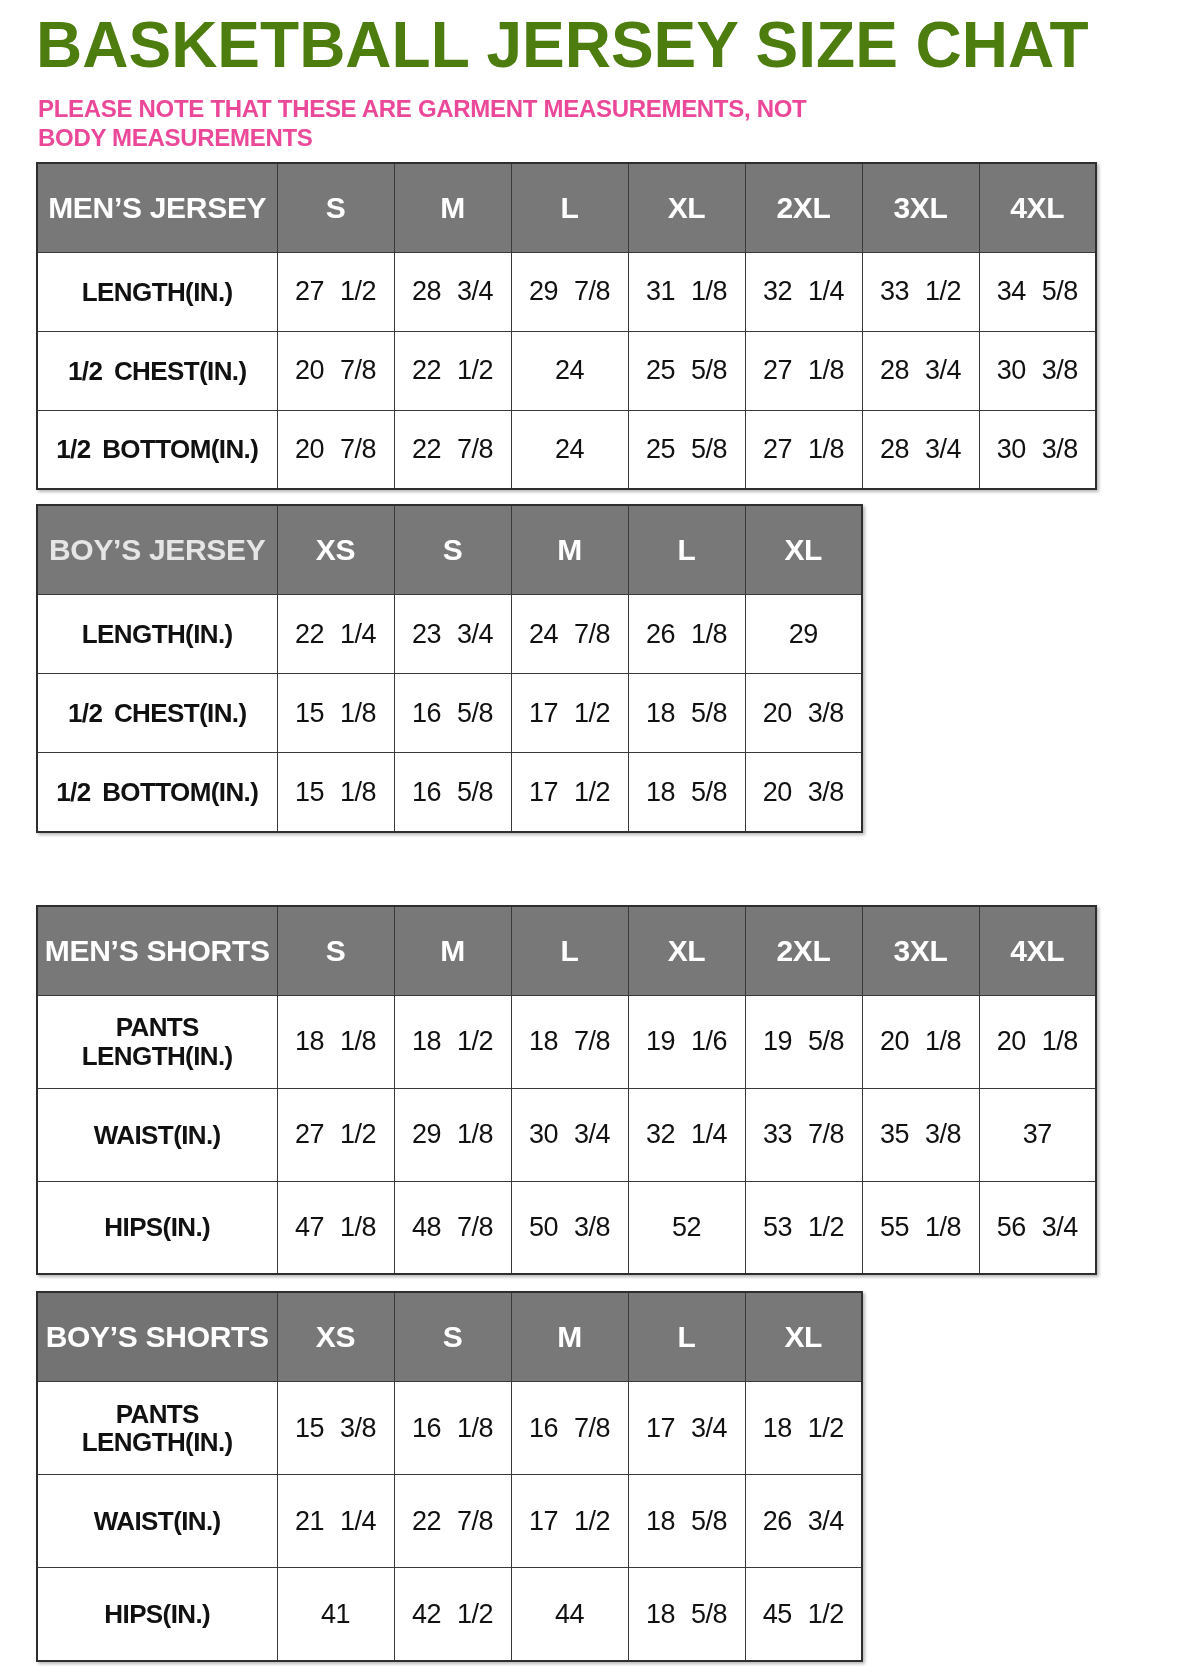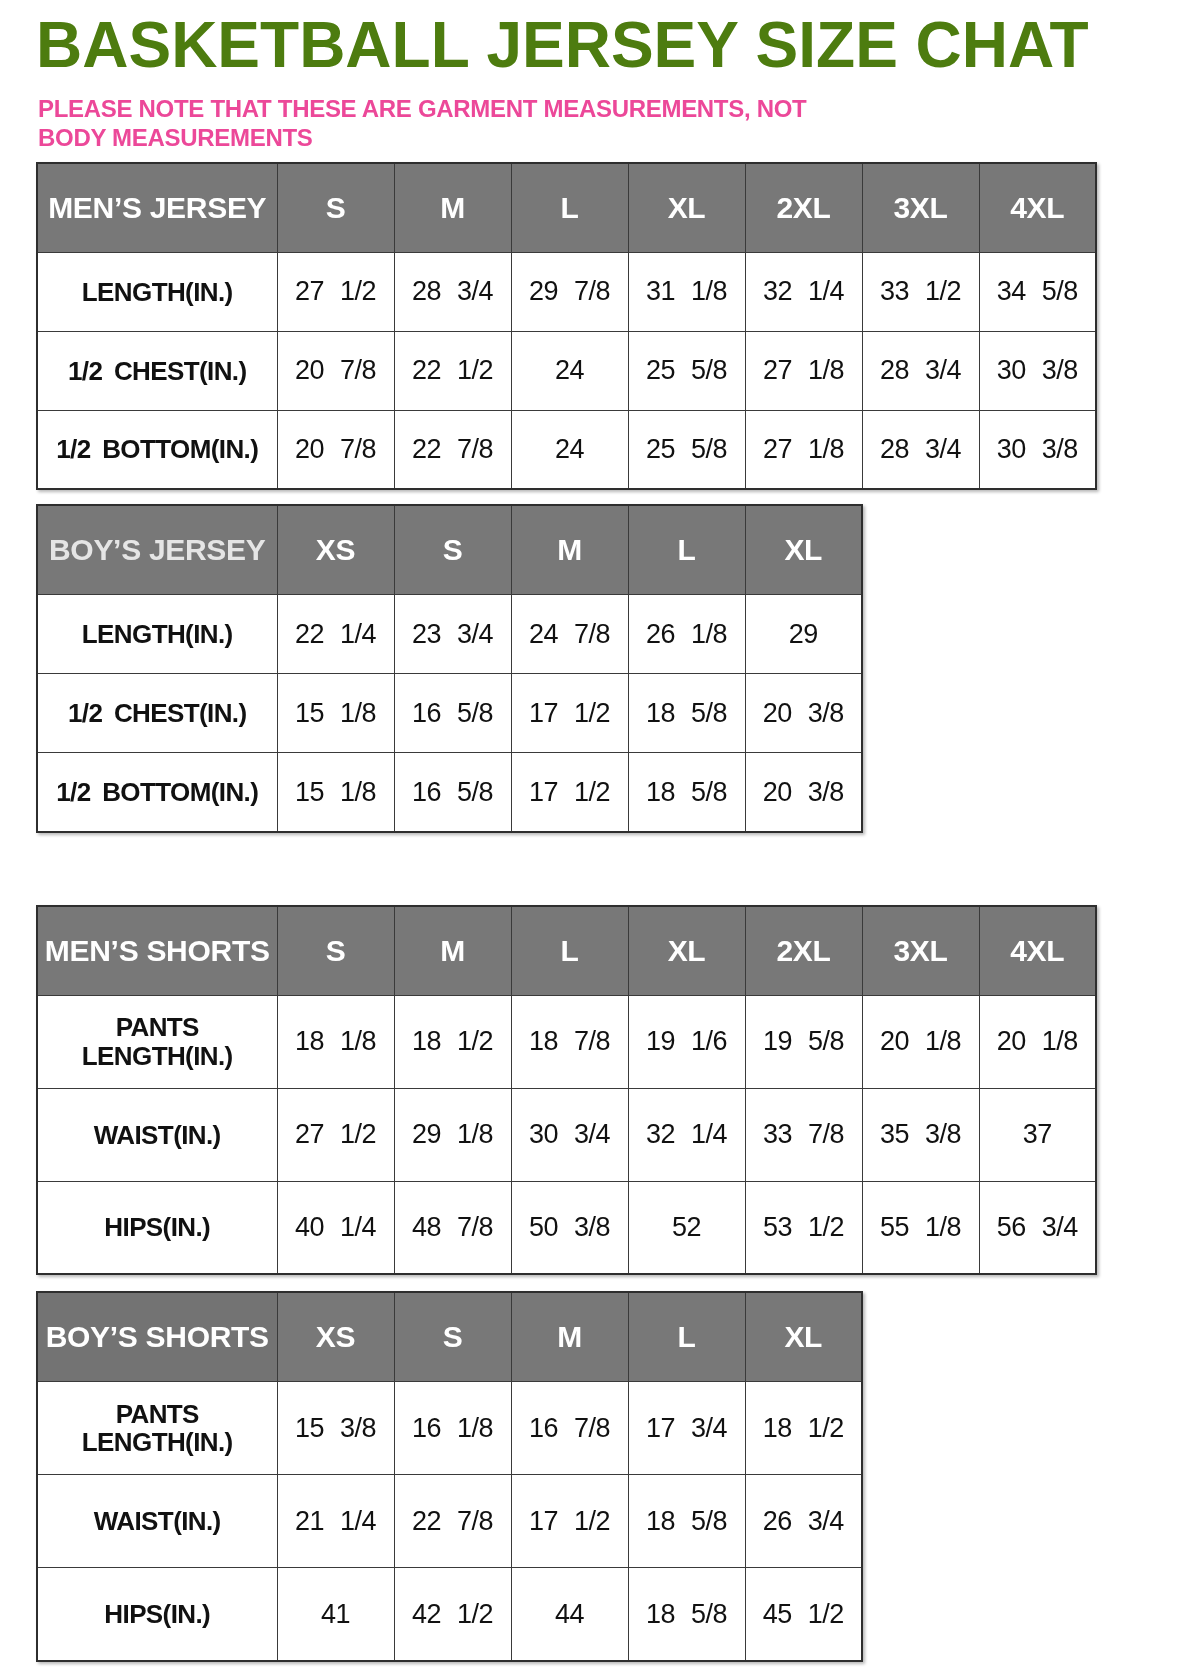--- a/index.html
+++ b/index.html
@@ -188,21 +188,21 @@
             <td class="value-cell">27 1/2</td>
             <td class="value-cell">29 1/8</td>
             <td class="value-cell">30 3/4</td>
             <td class="value-cell">32 1/4</td>
             <td class="value-cell">33 7/8</td>
             <td class="value-cell">35 3/8</td>
             <td class="value-cell">37</td>
           </tr>
           <tr class="shorts-row">
             <td class="label-cell">HIPS(IN.)</td>
-            <td class="value-cell">40 1/4</td>
+            <td class="value-cell">47 1/8</td>
             <td class="value-cell">48 7/8</td>
             <td class="value-cell">50 3/8</td>
             <td class="value-cell">52</td>
             <td class="value-cell">53 1/2</td>
             <td class="value-cell">55 1/8</td>
             <td class="value-cell">56 3/4</td>
           </tr>
         </tbody>
       </table>
       <table class="size-table t3">

